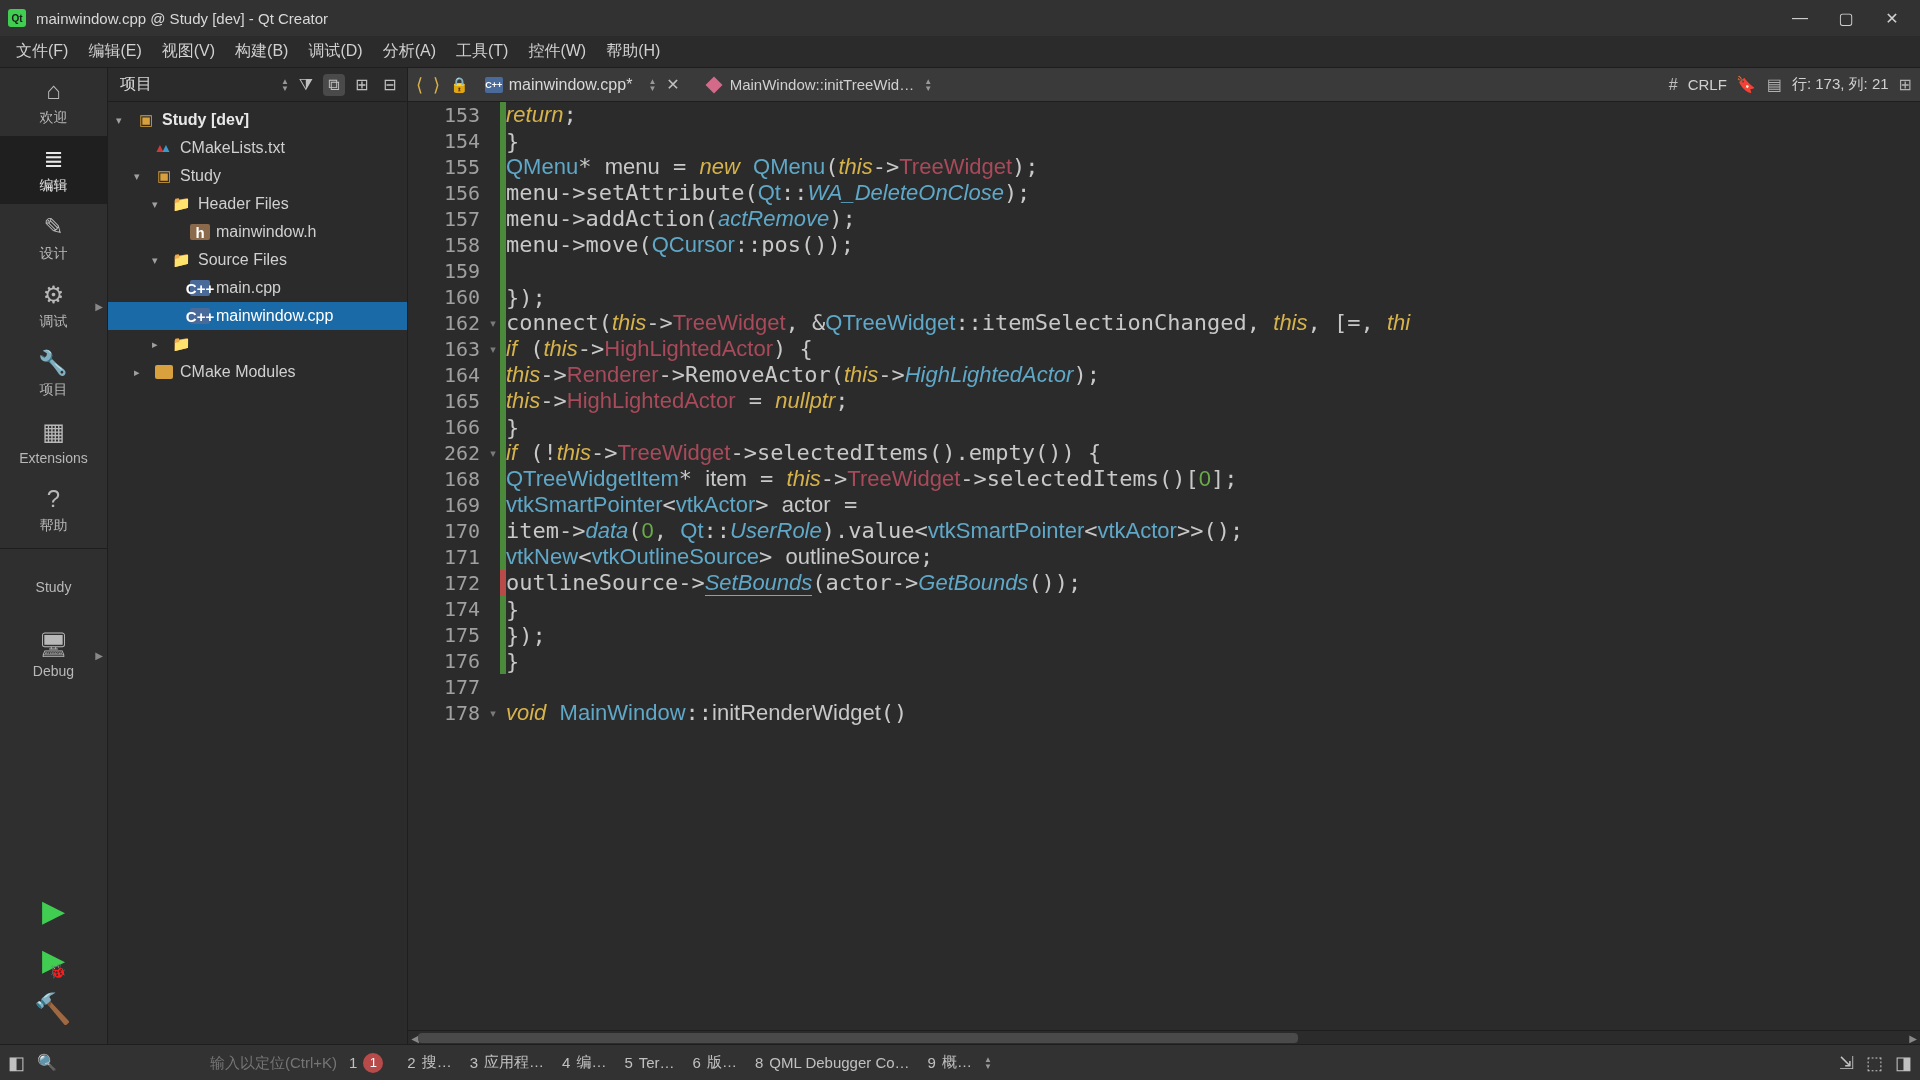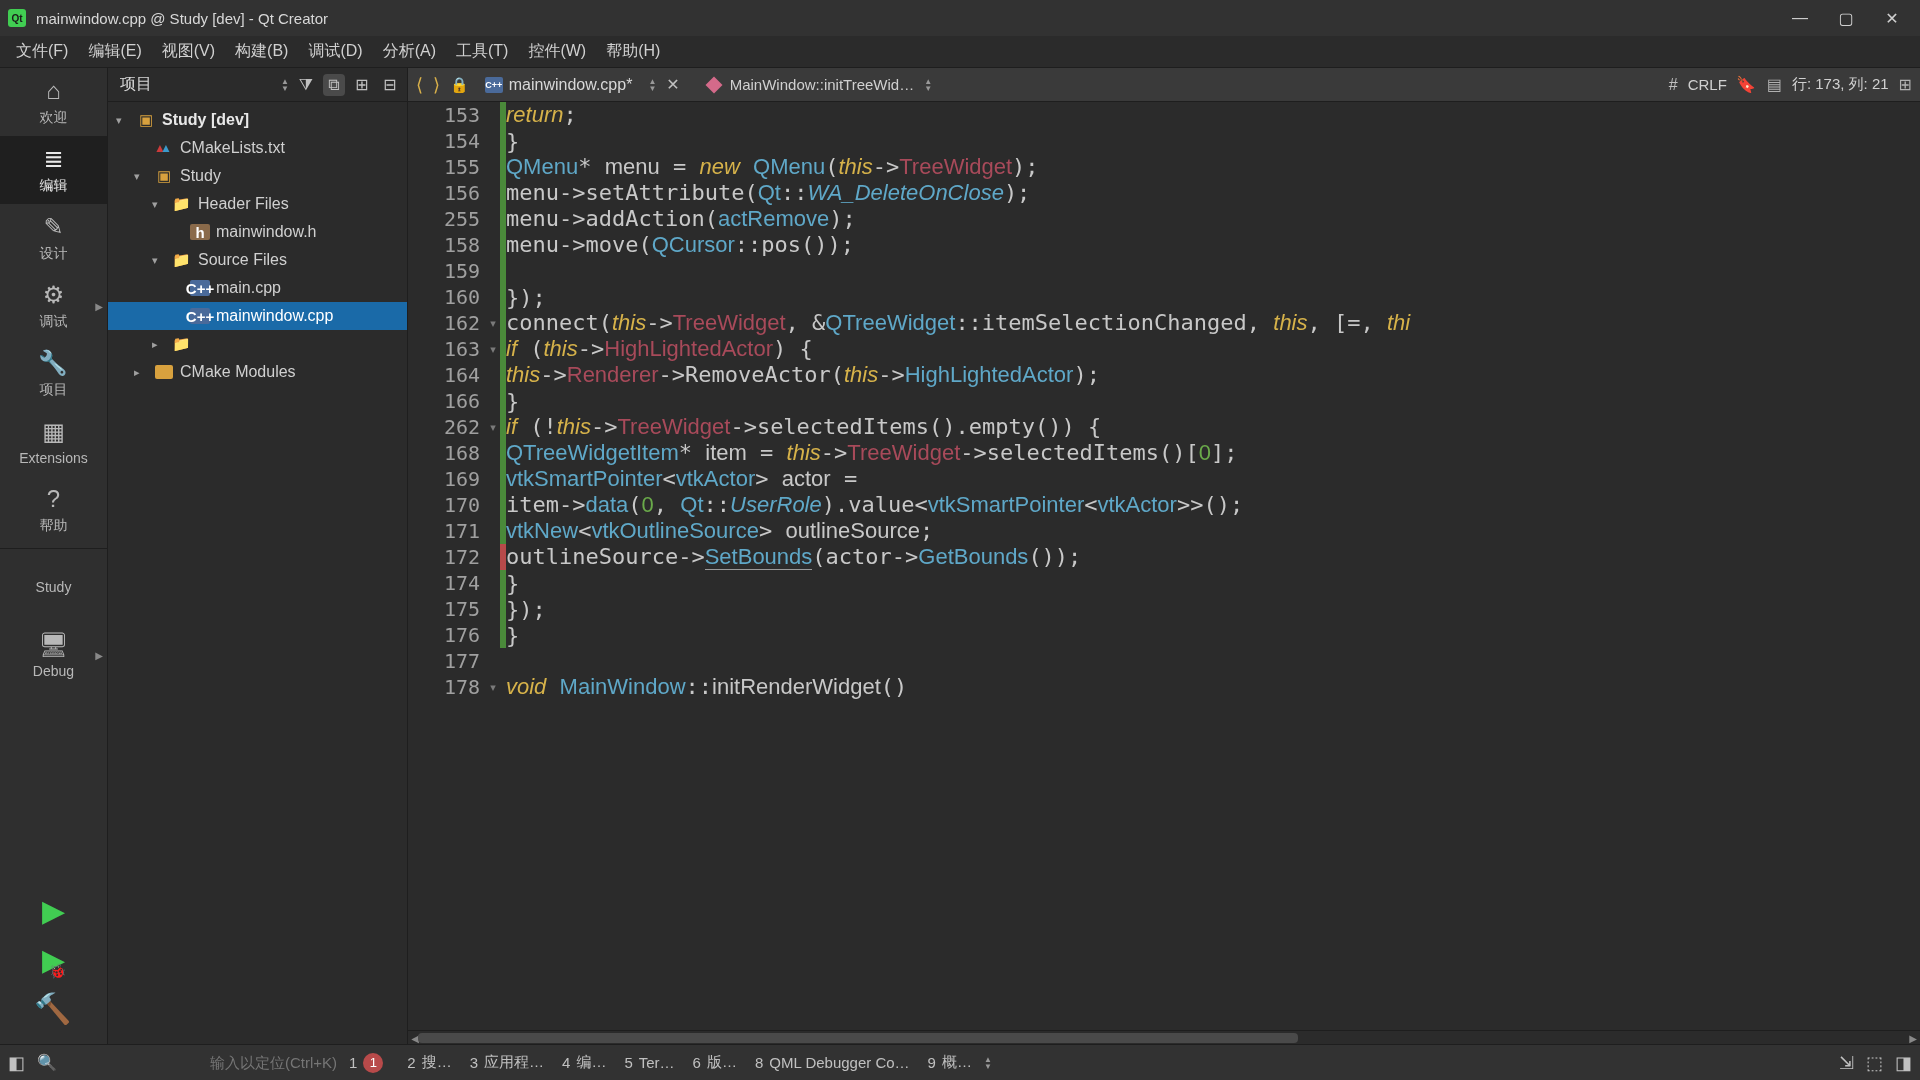--- a/index.html
+++ b/index.html
@@ -81,21 +81,21 @@
 .code-row .ln { width: 58px; text-align: right; padding-right: 6px; color: #a0a0a0; font-family: Consolas, monospace; font-size: 20px; }
 .code-row .fd { width: 14px; text-align: center; color: #7a7a7a; font-size: 11px; }
 .code-row .st { width: 6px; height: 26px; }
 .code-row .st.green { background: #4a8a3a; }
 .code-row .st.red { background: #b84a4a; }
 .code-row .txt { flex: 1; font-family: Consolas, monospace; font-size: 22px; color: #c8c8c8; position: relative; }
 .err-circle { width: 15px; height: 15px; border: 3px solid #d84a4a; border-radius: 50%; display: inline-block; }
 
 .kw { color: #d6b24a; font-style: italic; }
 .ty { color: #5fa8c8; }
-.fn { color: #5fa8c8; }
+.fn { color: #5fa8c8; font-style: italic; }
 .id { color: #c8c8c8; }
 .num { color: #6aaa4a; }
 .mem { color: #a84a5a; }
 .enum { color: #5fa8c8; font-style: italic; }
 .err-inline { color: #c8c8c8; float: right; padding-right: 8px; display: flex; align-items: center; gap: 6px; }
 .caret { display: inline-block; width: 2px; height: 22px; background: #d8d8d8; vertical-align: middle; }
 .underline { border-bottom: 1px solid #9a9a9a; }
 
 .hscroll { height: 14px; background: #2b2b2b; border-top: 1px solid #1e1e1e; position: relative; }
 .hscroll .thumb { position: absolute; left: 10px; top: 2px; height: 10px; width: 880px; background: #4a4a4a; border-radius: 4px; }
@@ -303,21 +303,21 @@
           </div>
           <div class="code-row">
             <div class="mk"></div>
             <div class="ln">156</div>
             <div class="fd"></div>
             <div class="st green"></div>
             <div class="txt">            menu-&gt;setAttribute(<span class="ty">Qt</span>::<span class="enum">WA_DeleteOnClose</span>);</div>
           </div>
           <div class="code-row">
             <div class="mk"></div>
-            <div class="ln">255</div>
+            <div class="ln">157</div>
             <div class="fd"></div>
             <div class="st green"></div>
             <div class="txt">            menu-&gt;addAction(<span class="fn">actRemove</span>);</div>
           </div>
           <div class="code-row">
             <div class="mk"></div>
             <div class="ln">158</div>
             <div class="fd"></div>
             <div class="st green"></div>
             <div class="txt">            menu-&gt;move(<span class="ty">QCursor</span>::pos());</div>
@@ -348,20 +348,27 @@
             <div class="fd">▾</div>
             <div class="st green"></div>
             <div class="txt">            <span class="kw">if</span> (<span class="kw">this</span>-&gt;<span class="mem">HighLightedActor</span>) {</div>
           </div>
           <div class="code-row">
             <div class="mk"></div>
             <div class="ln">164</div>
             <div class="fd"></div>
             <div class="st green"></div>
             <div class="txt">                <span class="kw">this</span>-&gt;<span class="mem">Renderer</span>-&gt;RemoveActor(<span class="kw">this</span>-&gt;<span class="fn">HighLightedActor</span>);</div>
+          </div>
+          <div class="code-row">
+            <div class="mk"></div>
+            <div class="ln">165</div>
+            <div class="fd"></div>
+            <div class="st green"></div>
+            <div class="txt">                <span class="kw">this</span>-&gt;<span class="mem">HighLightedActor</span> = <span class="kw">nullptr</span>;</div>
           </div>
           <div class="code-row">
             <div class="mk"></div>
             <div class="ln">166</div>
             <div class="fd"></div>
             <div class="st green"></div>
             <div class="txt">            }</div>
           </div>
           <div class="code-row">
             <div class="mk"></div>

